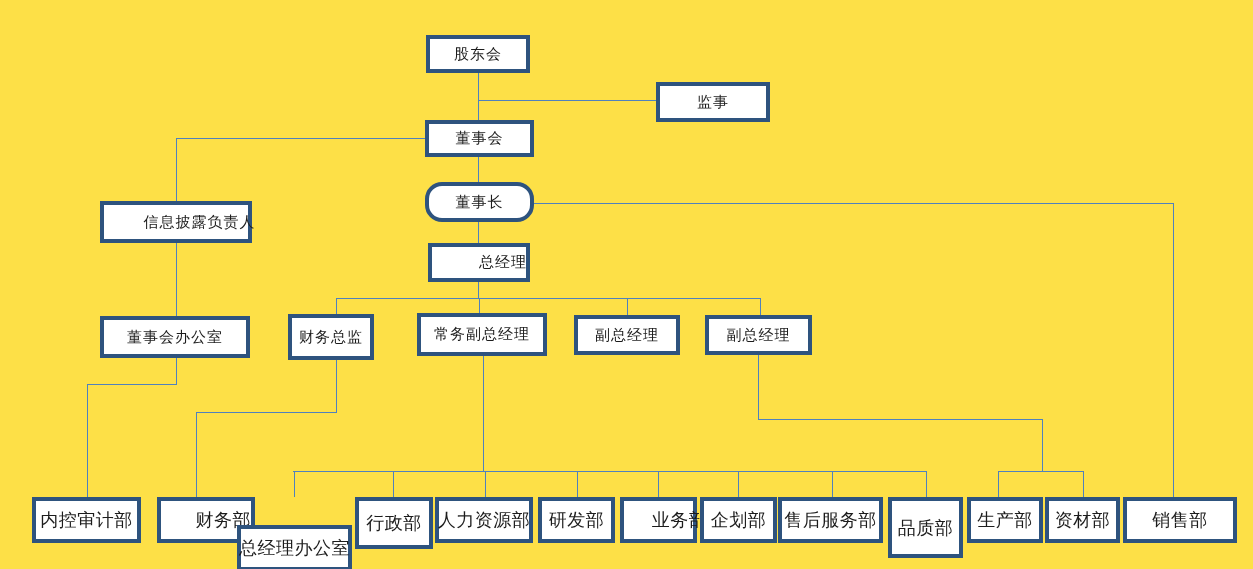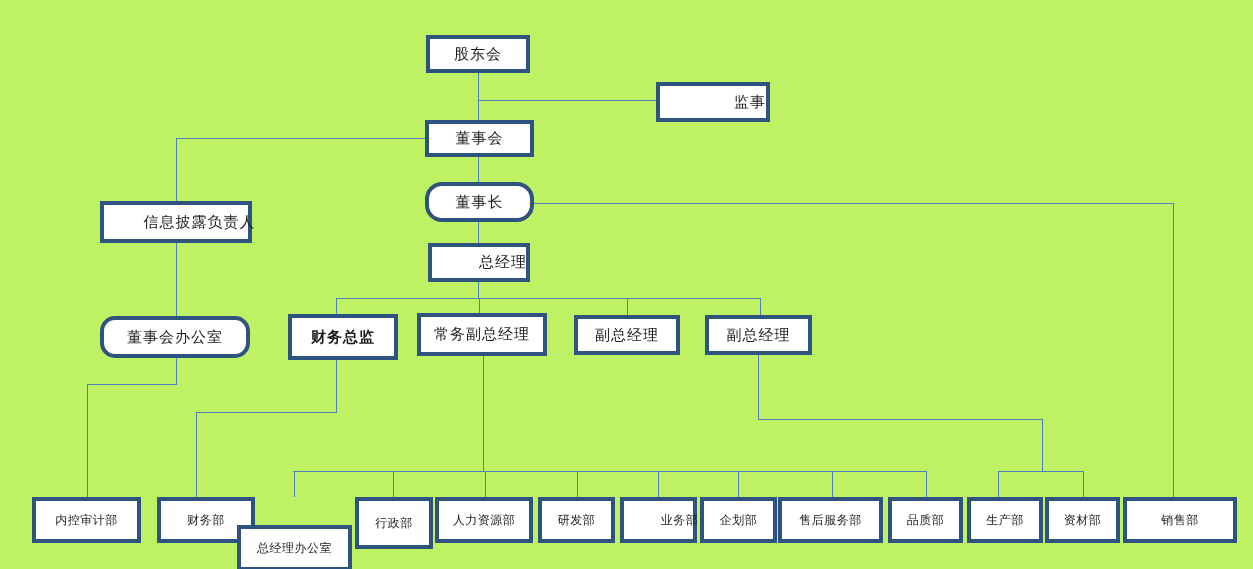--- a/index.html
+++ b/index.html
@@ -1,38 +1,38 @@
 <!DOCTYPE html>
 <html><head>
 <meta charset="utf-8">
 <style>
   html, body { margin: 0; padding: 0; background: #ffffff; }
   .canvas {
     position: relative;
     width: 1253px;
     height: 569px;
-    background: #bef264;
+    background: #fde047;
     font-family: "DejaVu Serif", "Liberation Serif", serif;
     overflow: hidden;
   }
   .org-node {
     position: absolute;
     box-sizing: border-box;
     border: 4px solid #2e537e;
     background: #ffffff;
     display: flex;
     align-items: center;
     justify-content: center;
     color: #1c1c1c;
     font-size: 15px;
     letter-spacing: 1px;
     white-space: nowrap;
     z-index: 2;
   }
-  .org-node.small { font-size: 12px; letter-spacing: 0.5px; }
+  .org-node.small { font-size: 18px; letter-spacing: 0.5px; }
   .connector {
     position: absolute;
     background: #4f81bd;
     z-index: 1;
   }
 </style>
 </head>
 <body>
 
 <div class="canvas">
@@ -69,54 +69,54 @@
     <div class="connector" style="left: 926px; top: 471px; width: 1px; height: 26px;"></div>
     <div class="connector" style="left: 758px; top: 355px; width: 1px; height: 64px;"></div>
     <div class="connector" style="left: 758px; top: 419px; width: 285px; height: 1px;"></div>
     <div class="connector" style="left: 1042px; top: 419px; width: 1px; height: 52px;"></div>
     <div class="connector" style="left: 998px; top: 471px; width: 86px; height: 1px;"></div>
     <div class="connector" style="left: 998px; top: 471px; width: 1px; height: 26px;"></div>
     <div class="connector" style="left: 1083px; top: 471px; width: 1px; height: 26px;"></div>
     <div class="org-node" style="left: 426px; top: 35px; width: 104px; height: 38px;">
       <span>股东会</span>
     </div>
-    <div class="org-node" style="left: 656px; top: 82px; width: 114px; height: 40px; justify-content: flex-end;">
+    <div class="org-node" style="left: 656px; top: 82px; width: 114px; height: 40px;">
       <span>监事</span>
     </div>
     <div class="org-node" style="left: 425px; top: 120px; width: 109px; height: 37px;">
       <span>董事会</span>
     </div>
     <div class="org-node" style="left: 100px; top: 201px; width: 152px; height: 42px; padding-left: 47px;">
       <span>信息披露负责人</span>
     </div>
     <div class="org-node" style="left: 425px; top: 182px; width: 109px; height: 40px; border-radius: 17px;">
       <span>董事长</span>
     </div>
     <div class="org-node" style="left: 428px; top: 243px; width: 102px; height: 39px; padding-left: 48px;">
       <span>总经理</span>
     </div>
-    <div class="org-node" style="left: 100px; top: 316px; width: 150px; height: 42px; border-radius: 15px;">
+    <div class="org-node" style="left: 100px; top: 316px; width: 150px; height: 42px;">
       <span>董事会办公室</span>
     </div>
-    <div class="org-node" style="left: 288px; top: 314px; width: 110px; height: 46px; font-weight: bold;">
+    <div class="org-node" style="left: 288px; top: 314px; width: 86px; height: 46px;">
       <span>财务总监</span>
     </div>
     <div class="org-node" style="left: 417px; top: 313px; width: 130px; height: 43px;">
       <span>常务副总经理</span>
     </div>
     <div class="org-node" style="left: 574px; top: 315px; width: 106px; height: 40px;">
       <span>副总经理</span>
     </div>
     <div class="org-node" style="left: 705px; top: 315px; width: 107px; height: 40px;">
       <span>副总经理</span>
     </div>
     <div class="org-node small" style="left: 32px; top: 497px; width: 109px; height: 46px;">
       <span>内控审计部</span>
     </div>
-    <div class="org-node small" style="left: 157px; top: 497px; width: 98px; height: 46px;">
+    <div class="org-node small" style="left: 157px; top: 497px; width: 98px; height: 46px; justify-content: flex-end;">
       <span>财务部</span>
     </div>
     <div class="org-node small" style="left: 237px; top: 497px; width: 115px; height: 46px; margin-top: 28px;">
       <span>总经理办公室</span>
     </div>
     <div class="org-node small" style="left: 355px; top: 497px; width: 78px; height: 52px;">
       <span>行政部</span>
     </div>
     <div class="org-node small" style="left: 435px; top: 497px; width: 98px; height: 46px;">
       <span>人力资源部</span>
@@ -126,21 +126,21 @@
     </div>
     <div class="org-node small" style="left: 620px; top: 497px; width: 77px; height: 46px; padding-left: 42px;">
       <span>业务部</span>
     </div>
     <div class="org-node small" style="left: 700px; top: 497px; width: 77px; height: 46px;">
       <span>企划部</span>
     </div>
     <div class="org-node small" style="left: 778px; top: 497px; width: 105px; height: 46px;">
       <span>售后服务部</span>
     </div>
-    <div class="org-node small" style="left: 888px; top: 497px; width: 75px; height: 46px;">
+    <div class="org-node small" style="left: 888px; top: 497px; width: 75px; height: 61px;">
       <span>品质部</span>
     </div>
     <div class="org-node small" style="left: 967px; top: 497px; width: 76px; height: 46px;">
       <span>生产部</span>
     </div>
     <div class="org-node small" style="left: 1045px; top: 497px; width: 75px; height: 46px;">
       <span>资材部</span>
     </div>
     <div class="org-node small" style="left: 1123px; top: 497px; width: 114px; height: 46px;">
       <span>销售部</span>

